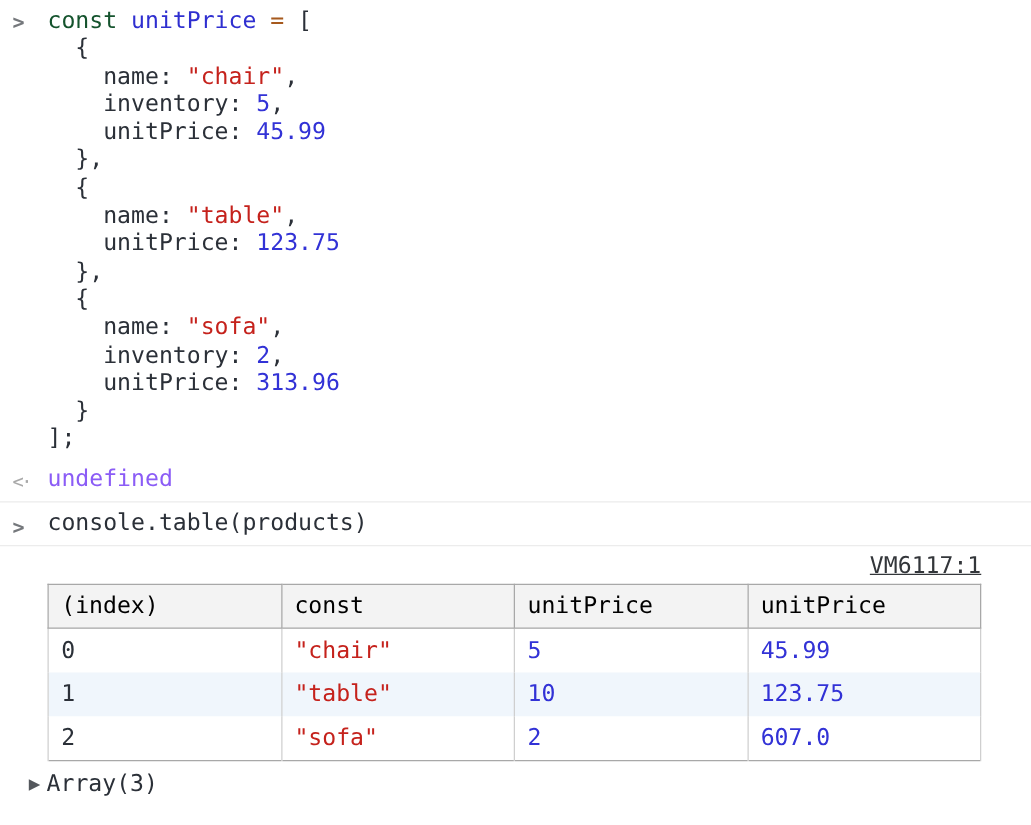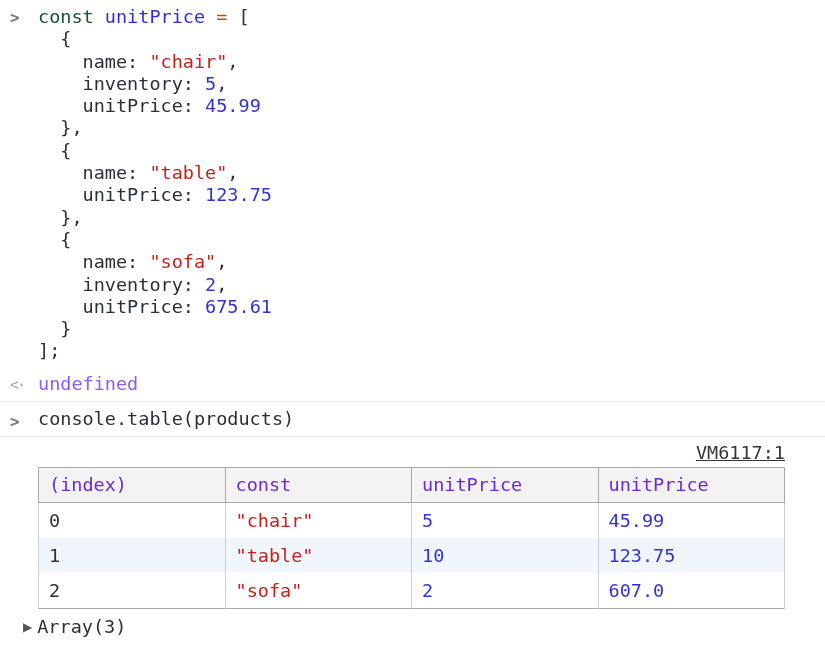--- a/index.html
+++ b/index.html
@@ -69,21 +69,21 @@
     table-layout: fixed;
     border: 1px solid #a8a8a8;
   }
   table.console-table th {
     background: #f3f3f3;
     border: 1px solid #a8a8a8;
     font-weight: normal;
     text-align: left;
     height: 34px;
     padding: 0 10px;
-    color: #6d28d9;
+    color: #000000;
     cursor: pointer;
   }
   table.console-table td {
     border-left: 1px solid #cfcfcf;
     border-right: 1px solid #cfcfcf;
     height: 35px;
     padding: 0 10px;
     text-align: left;
     vertical-align: middle;
   }
@@ -121,21 +121,21 @@
         <div class="code-line"><span class="tok-plain">    inventory: </span><span class="tok-num">5</span><span class="tok-plain">,</span></div>
         <div class="code-line"><span class="tok-plain">    unitPrice: </span><span class="tok-num">45.99</span></div>
         <div class="code-line"><span class="tok-plain">  },</span></div>
         <div class="code-line"><span class="tok-plain">  {</span></div>
         <div class="code-line"><span class="tok-plain">    name: </span><span class="tok-str">"table"</span><span class="tok-plain">,</span></div>
         <div class="code-line"><span class="tok-plain">    unitPrice: </span><span class="tok-num">123.75</span></div>
         <div class="code-line"><span class="tok-plain">  },</span></div>
         <div class="code-line"><span class="tok-plain">  {</span></div>
         <div class="code-line"><span class="tok-plain">    name: </span><span class="tok-str">"sofa"</span><span class="tok-plain">,</span></div>
         <div class="code-line"><span class="tok-plain">    inventory: </span><span class="tok-num">2</span><span class="tok-plain">,</span></div>
-        <div class="code-line"><span class="tok-plain">    unitPrice: </span><span class="tok-num">675.61</span></div>
+        <div class="code-line"><span class="tok-plain">    unitPrice: </span><span class="tok-num">313.96</span></div>
         <div class="code-line"><span class="tok-plain">  }</span></div>
         <div class="code-line"><span class="tok-plain">];</span></div>
       </div>
   </div>
 
   <div class="msg res-und">
     <span class="gutter-icon retarrow">&lt;·</span>
     <div class="code-line muted">undefined</div>
   </div>
 

